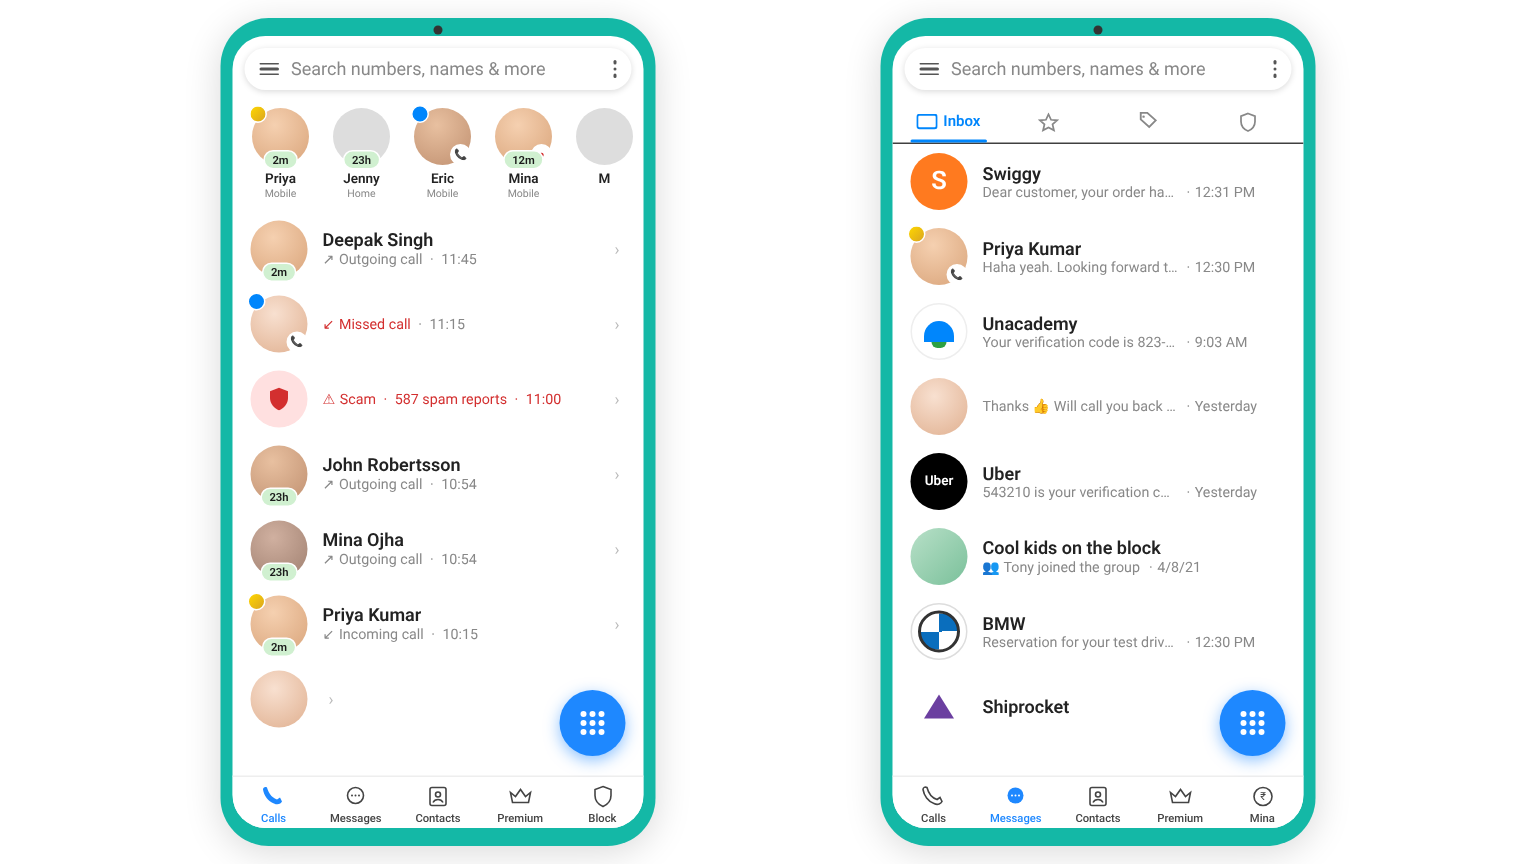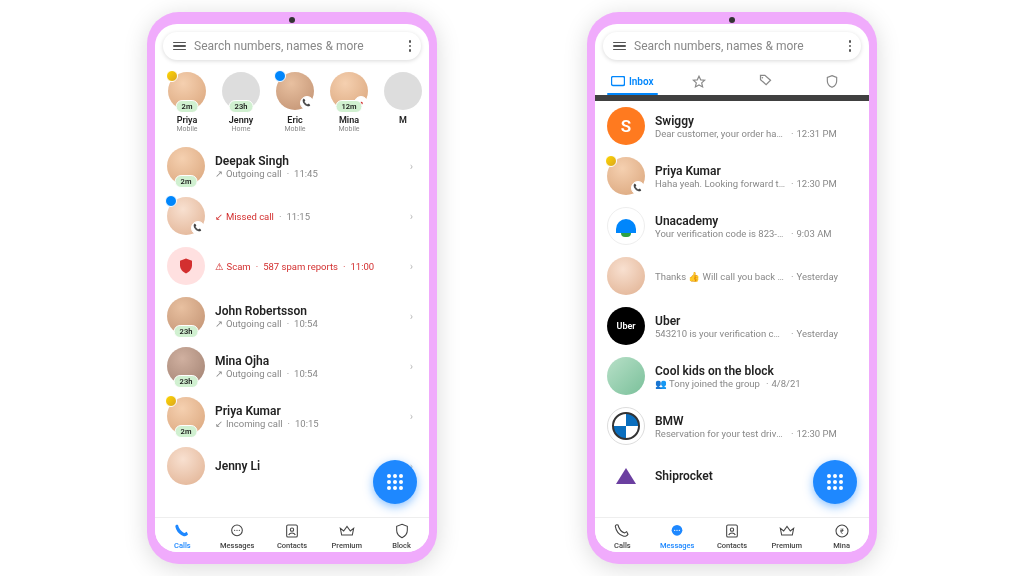--- a/index.html
+++ b/index.html
@@ -7,21 +7,21 @@
       display: flex;
       gap: 150px;
       justify-content: center;
       align-items: center;
       height: 576px;
       background: white;
     }
     .phone {
       width: 290px;
       height: 552px;
-      background: #f0abfc;
+      background: #14b8a6;
       border-radius: 32px;
       padding: 12px 8px;
       position: relative;
       box-shadow: 0 4px 24px rgba(0,0,0,0.15);
     }
     .camera-notch {
       position: absolute;
       top: 5px; left: 50%; transform: translateX(-50%);
       width: 6px; height: 6px; border-radius: 50%;
       background: #333;
@@ -128,21 +128,21 @@
       background:white;
     }
     .nav-item {
       display:flex; flex-direction:column; align-items:center; gap:1px;
       color:#444; flex:1;
     }
     .nav-item.active { color:#1e88ff; }
     .nav-icon { width:18px; height:18px; display:flex; align-items:center; justify-content:center; }
     .nav-label { font-size:7.5px; font-weight:500; }
     .msg-tabs {
-      display:flex; border-bottom:6px solid #404040;
+      display:flex; border-bottom:1px solid #404040;
       padding:0 4px;
     }
     .msg-tab {
       flex:1; display:flex; align-items:center; justify-content:center;
       gap:4px; padding:6px 0; color:#888; font-size:10px; font-weight:600;
       position:relative;
     }
     .msg-tab.active { color:#0086fc; }
     .msg-tab.active::after {
       content:''; position:absolute; bottom:0; left:12%; right:12%;
@@ -341,23 +341,20 @@
               <span class="sep"></span>
               <span>10:15</span>
             </div>
           </div>
           <div class="chev">›</div>
         </div>
         <div class="call-row">
           <div class="call-avatar-wrap">
             <div class="call-avatar face3"></div>
           </div>
-          <div class="call-info">
-            <div class="call-name">Jenny Li</div>
-          </div>
           <div class="chev">›</div>
         </div>
       </div>
 
     <div class="fab">
       <div class="dialpad">
         <span></span>
           <span></span>
           <span></span>
           <span></span>

